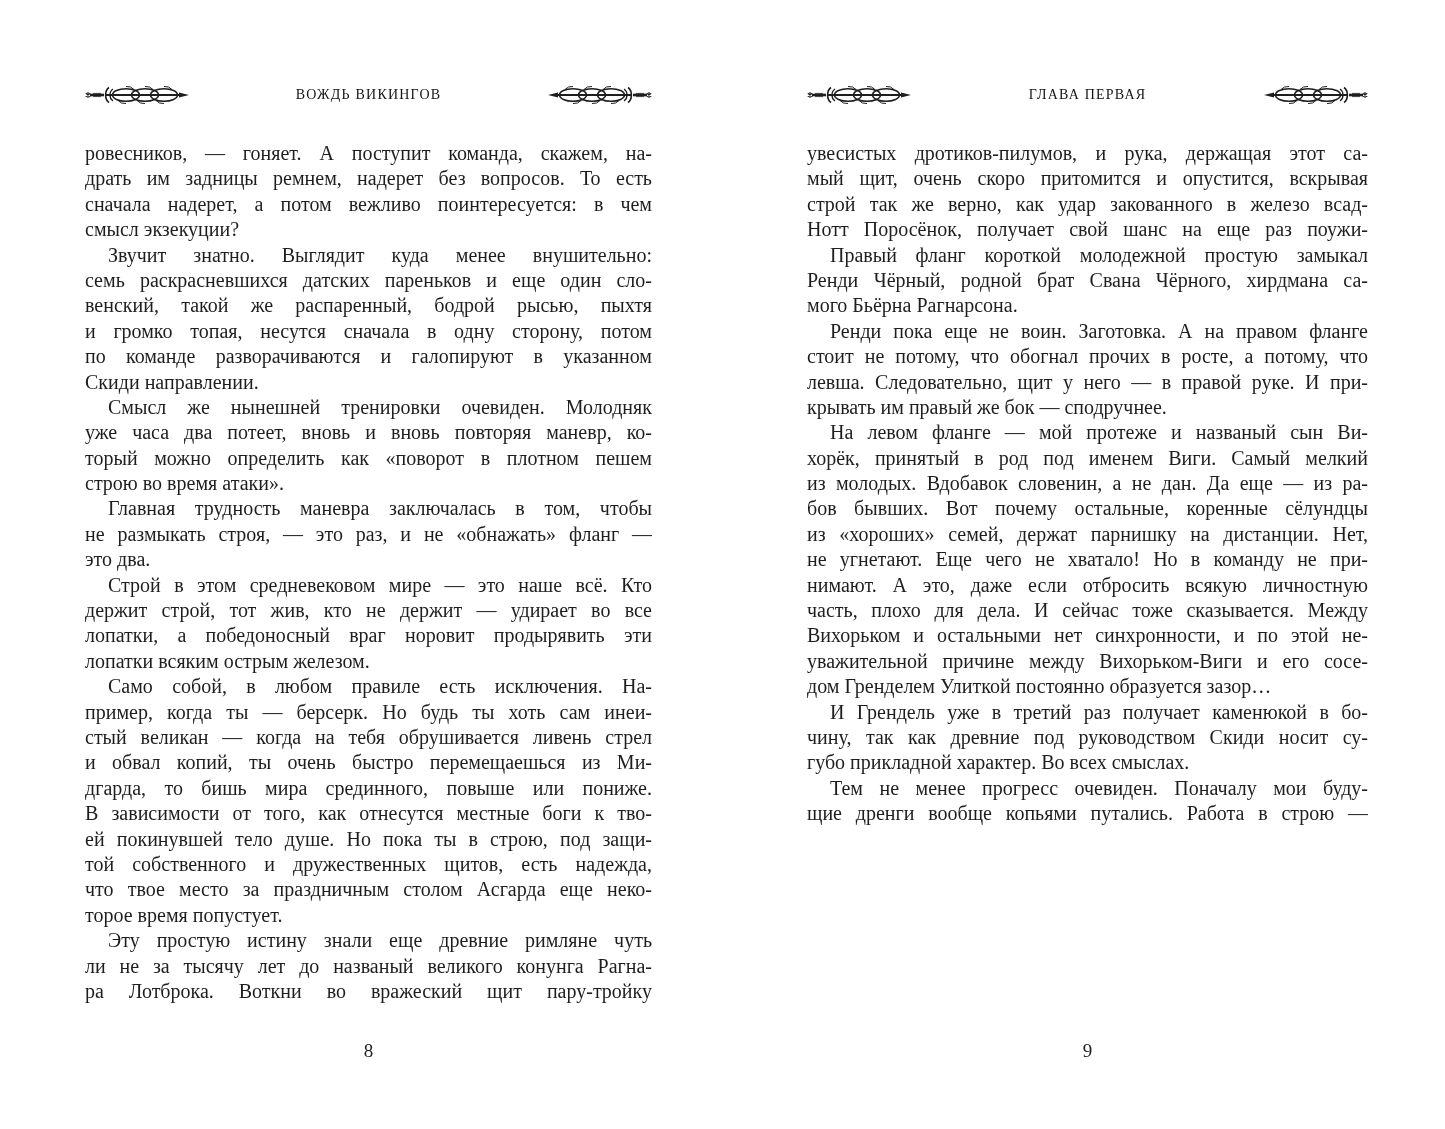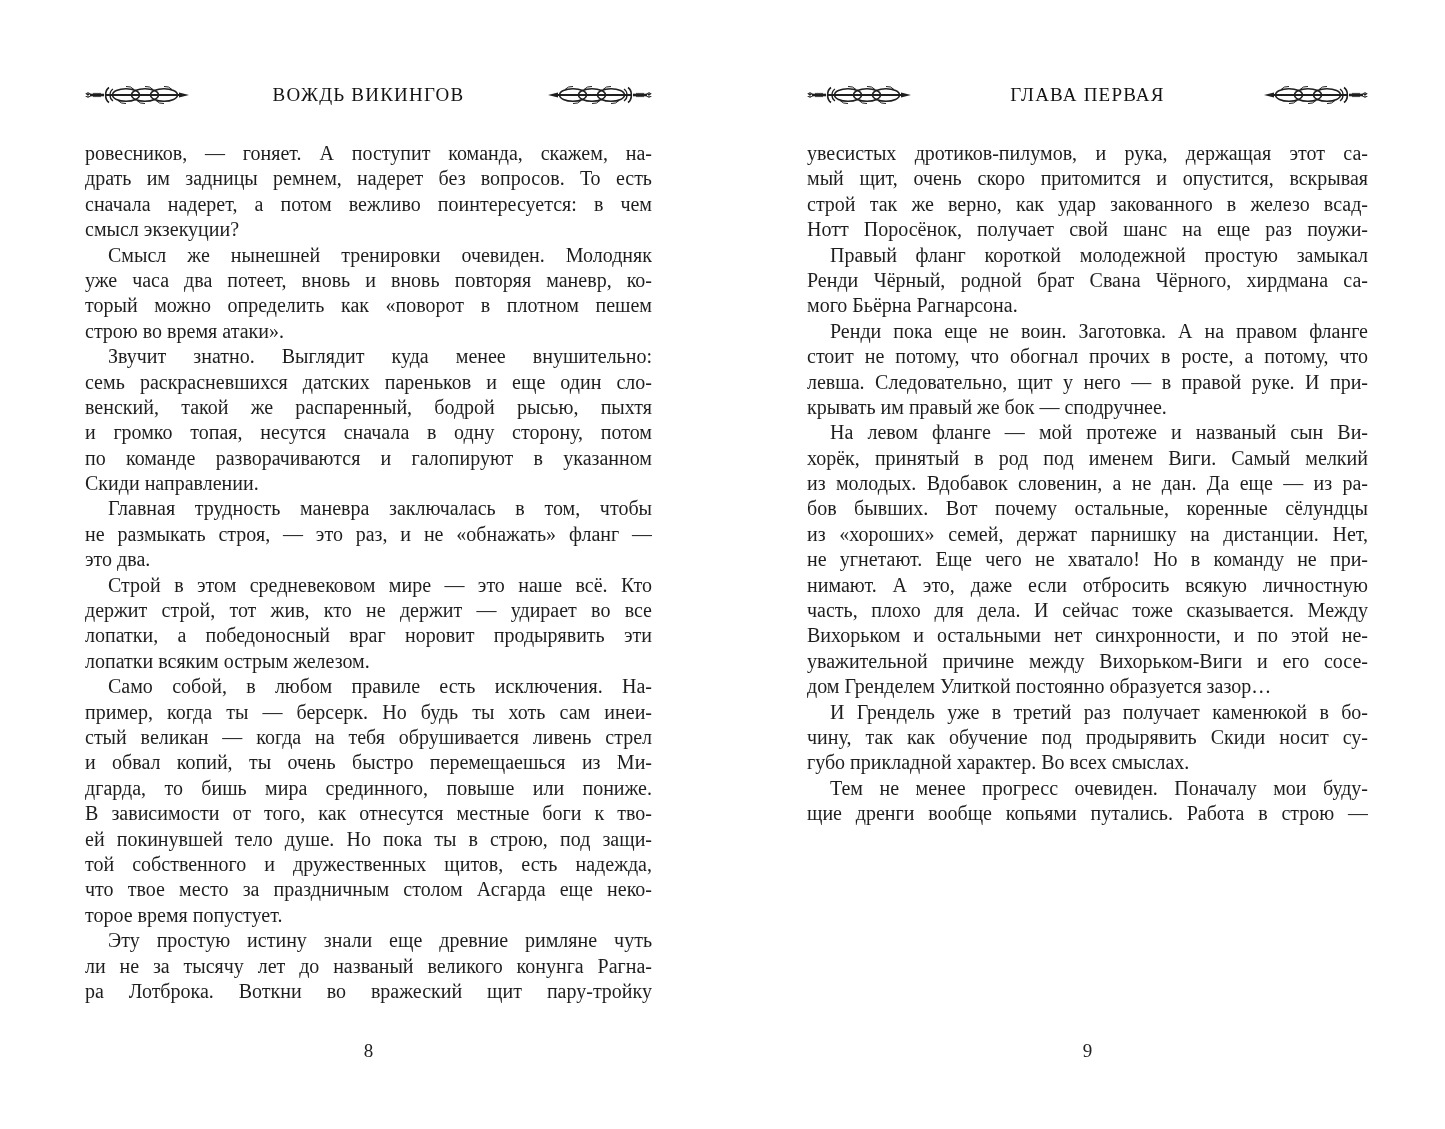--- a/index.html
+++ b/index.html
@@ -11,21 +11,21 @@
   }
   .page { position:absolute; top:0; height:1129px; }
   .page-left  { left:85px;  width:567px; }
   .page-right { left:807px; width:561px; }
 
   .running-head {
     position:absolute; top:84px; left:0; right:0; height:22px;
     display:flex; align-items:center; justify-content:space-between;
   }
   .head-title {
-    font-size:19px; letter-spacing:1.2px; color:#141414;
+    font-size:14px; letter-spacing:1.2px; color:#141414;
     white-space:nowrap; line-height:22px;
   }
   .orn { width:105px; height:20px; flex:0 0 auto; display:block; }
   .orn svg { display:block; }
 
   .text-block { position:absolute; top:141px; left:0; right:0; }
   .line {
     font-size:20px; line-height:25.4px; height:25.4px;
     overflow:hidden; color:#1e1e1e;
   }
@@ -83,34 +83,34 @@
           </g>
         </svg>
       </span>
     </div>
     <div class="text-block">
         <div>
           <div class="line just">ровесников, — гоняет. А поступит команда, скажем, на-</div>
           <div class="line just">драть им задницы ремнем, надерет без вопросов. То есть</div>
           <div class="line just">сначала надерет, а потом вежливо поинтересуется: в чем</div>
           <div class="line">смысл экзекуции?</div>
-        </div>
-        <div>
-          <div class="line indent just">Смысл же нынешней тренировки очевиден. Молодняк</div>
-          <div class="line just">уже часа два потеет, вновь и вновь повторяя маневр, ко-</div>
-          <div class="line just">торый можно определить как «поворот в плотном пешем</div>
-          <div class="line">строю во время атаки».</div>
         </div>
         <div>
           <div class="line indent just">Звучит знатно. Выглядит куда менее внушительно:</div>
           <div class="line just">семь раскрасневшихся датских пареньков и еще один сло-</div>
           <div class="line just">венский, такой же распаренный, бодрой рысью, пыхтя</div>
           <div class="line just">и громко топая, несутся сначала в одну сторону, потом</div>
           <div class="line just">по команде разворачиваются и галопируют в указанном</div>
           <div class="line">Скиди направлении.</div>
+        </div>
+        <div>
+          <div class="line indent just">Смысл же нынешней тренировки очевиден. Молодняк</div>
+          <div class="line just">уже часа два потеет, вновь и вновь повторяя маневр, ко-</div>
+          <div class="line just">торый можно определить как «поворот в плотном пешем</div>
+          <div class="line">строю во время атаки».</div>
         </div>
         <div>
           <div class="line indent just">Главная трудность маневра заключалась в том, чтобы</div>
           <div class="line just">не размыкать строя, — это раз, и не «обнажать» фланг —</div>
           <div class="line">это два.</div>
         </div>
         <div>
           <div class="line indent just">Строй в этом средневековом мире — это наше всё. Кто</div>
           <div class="line just">держит строй, тот жив, кто не держит — удирает во все</div>
           <div class="line just">лопатки, а победоносный враг норовит продырявить эти</div>
@@ -205,21 +205,21 @@
           <div class="line just">из «хороших» семей, держат парнишку на дистанции. Нет,</div>
           <div class="line just">не угнетают. Еще чего не хватало! Но в команду не при-</div>
           <div class="line just">нимают. А это, даже если отбросить всякую личностную</div>
           <div class="line just">часть, плохо для дела. И сейчас тоже сказывается. Между</div>
           <div class="line just">Вихорьком и остальными нет синхронности, и по этой не-</div>
           <div class="line just">уважительной причине между Вихорьком-Виги и его сосе-</div>
           <div class="line">дом Гренделем Улиткой постоянно образуется зазор…</div>
         </div>
         <div>
           <div class="line indent just">И Грендель уже в третий раз получает каменюкой в бо-</div>
-          <div class="line just">чину, так как обучение под продырявить Скиди носит су-</div>
+          <div class="line just">чину, так как древние под руководством Скиди носит су-</div>
           <div class="line">губо прикладной характер. Во всех смыслах.</div>
         </div>
         <div>
           <div class="line indent just">Тем не менее прогресс очевиден. Поначалу мои буду-</div>
           <div class="line just">щие дренги вообще копьями путались. Работа в строю —</div>
         </div>
       </div>
     <div class="folio">9</div>
   </div>
 

